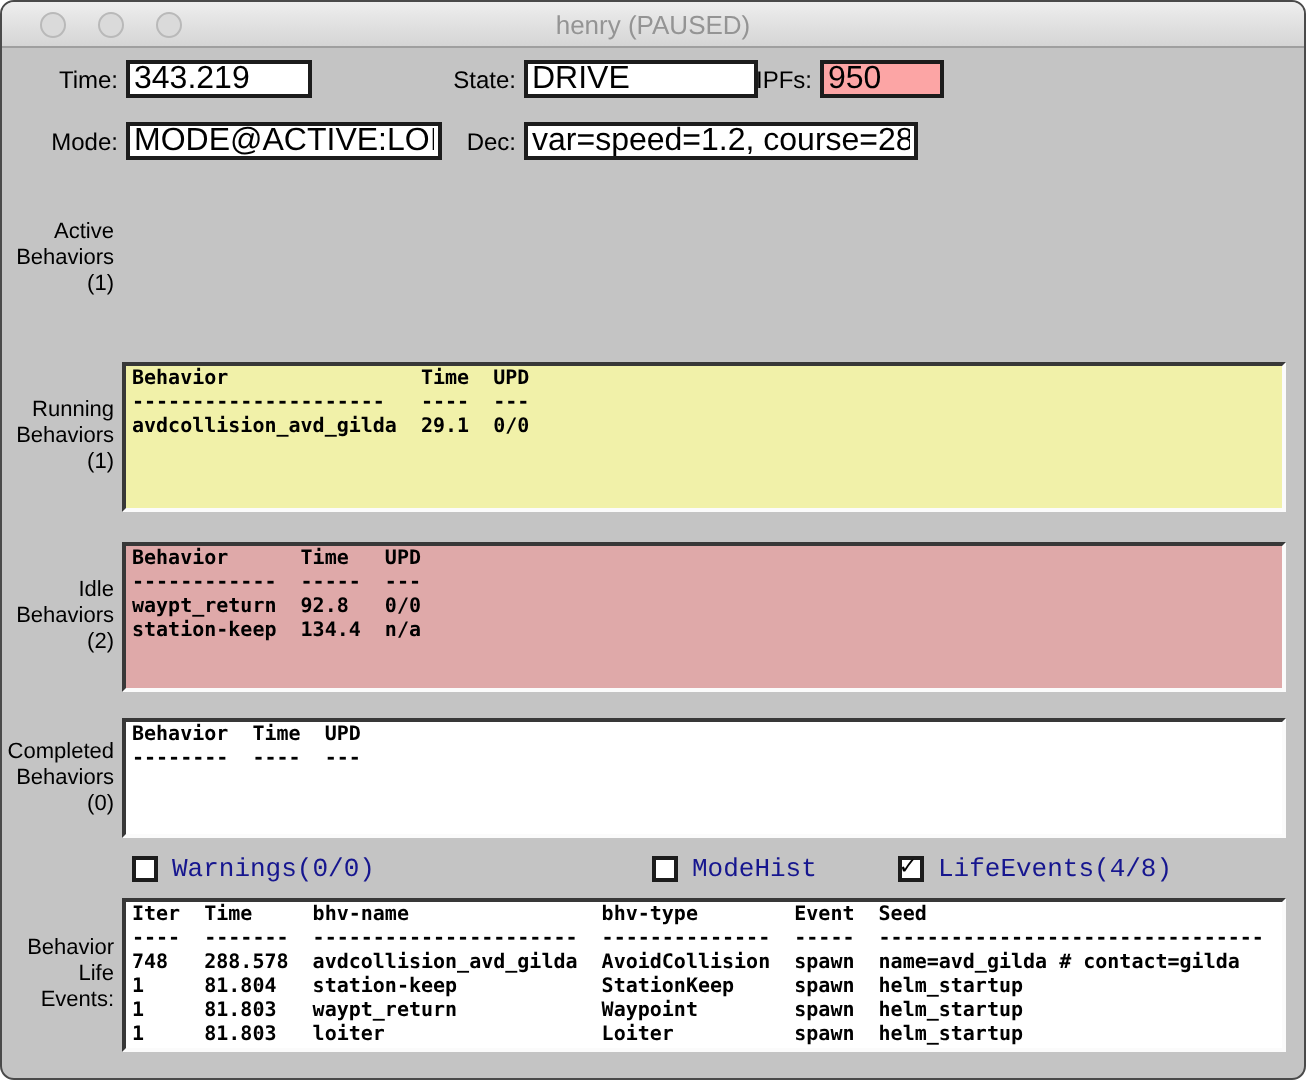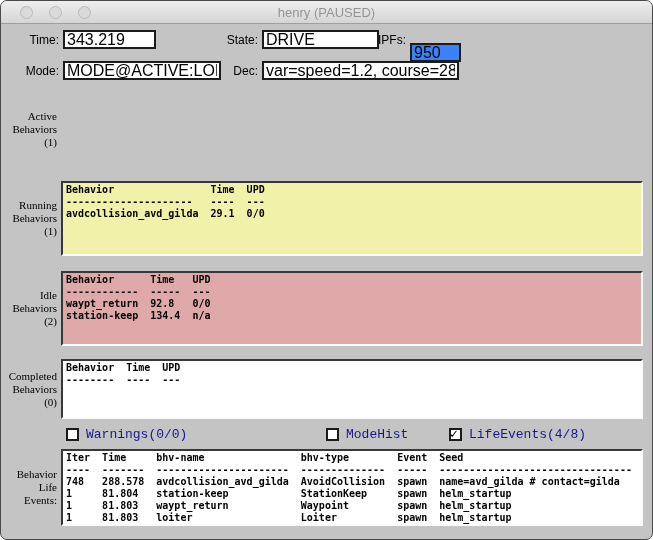--- a/index.html
+++ b/index.html
@@ -51,21 +51,21 @@
   .mono {
     font-family: "DejaVu Sans Mono", monospace;
     font-weight: bold; font-size: 10px; line-height: 12px;
     color: #000; margin: 1px 0 0 3px;
     white-space: pre;
   }
   .plabel {
     position: absolute; left: 0; width: 56px;
     display: flex; align-items: center; justify-content: flex-end;
     text-align: right; font-size: 11px; line-height: 13px;
-    color: #000; white-space: pre-line; font-family: Liberation Serif, serif;
+    color: #000; white-space: pre-line;
   }
   .cb {
     position: absolute; top: 424px; height: 18px;
     display: flex; align-items: center; cursor: default; font-family: Liberation Mono, monospace;
   }
   .cb-box {
     position: relative;
     width: 13px; height: 13px;
     background: #fff; border: 2px solid #1c1c1c;
     flex: 0 0 auto;
@@ -93,21 +93,21 @@
     <div class="title">henry (PAUSED)</div>
   </div>
 
   <div class="flabel" style="left:0;top:32px;width:58px">Time:</div>
   <input class="field" style="left: 62px; top: 29px; width: 93px;" value="343.219">
 
   <div class="flabel" style="left:199px;top:32px;width:58px">State:</div>
   <input class="field" style="left: 261px; top: 29px; width: 117px;" value="DRIVE">
 
   <div class="flabel" style="left:355px;top:32px;width:50px">IPFs:</div>
-  <input class="field" style="left: 409px; top: 42px; width: 51px; background: #3b82f6;" value="950">
+  <input class="field" style="left: 409px; top: 29px; width: 62px; background: #fca5a5;" value="950">
 
   <div class="flabel" style="left:0;top:63px;width:58px">Mode:</div>
   <input class="field" style="left: 62px; top: 60px; width: 158px;" value="MODE@ACTIVE:LOITERING">
 
   <div class="flabel" style="left:199px;top:63px;width:58px">Dec:</div>
   <input class="field" style="left: 261px; top: 60px; width: 197px;" value="var=speed=1.2, course=280">
 
   <div class="plabel" style="top:90px;height:76px">Active
 Behaviors
 (1)</div>

